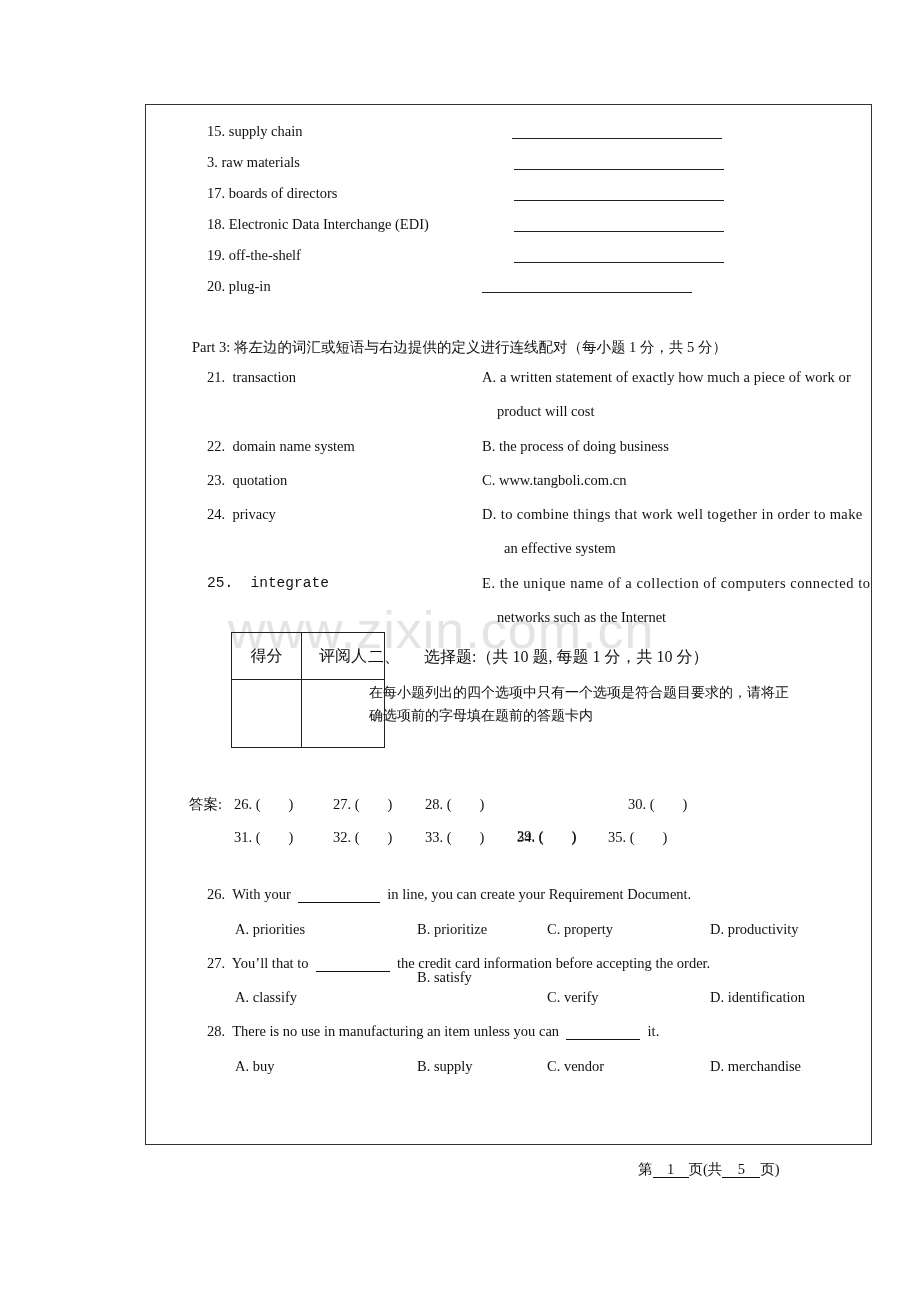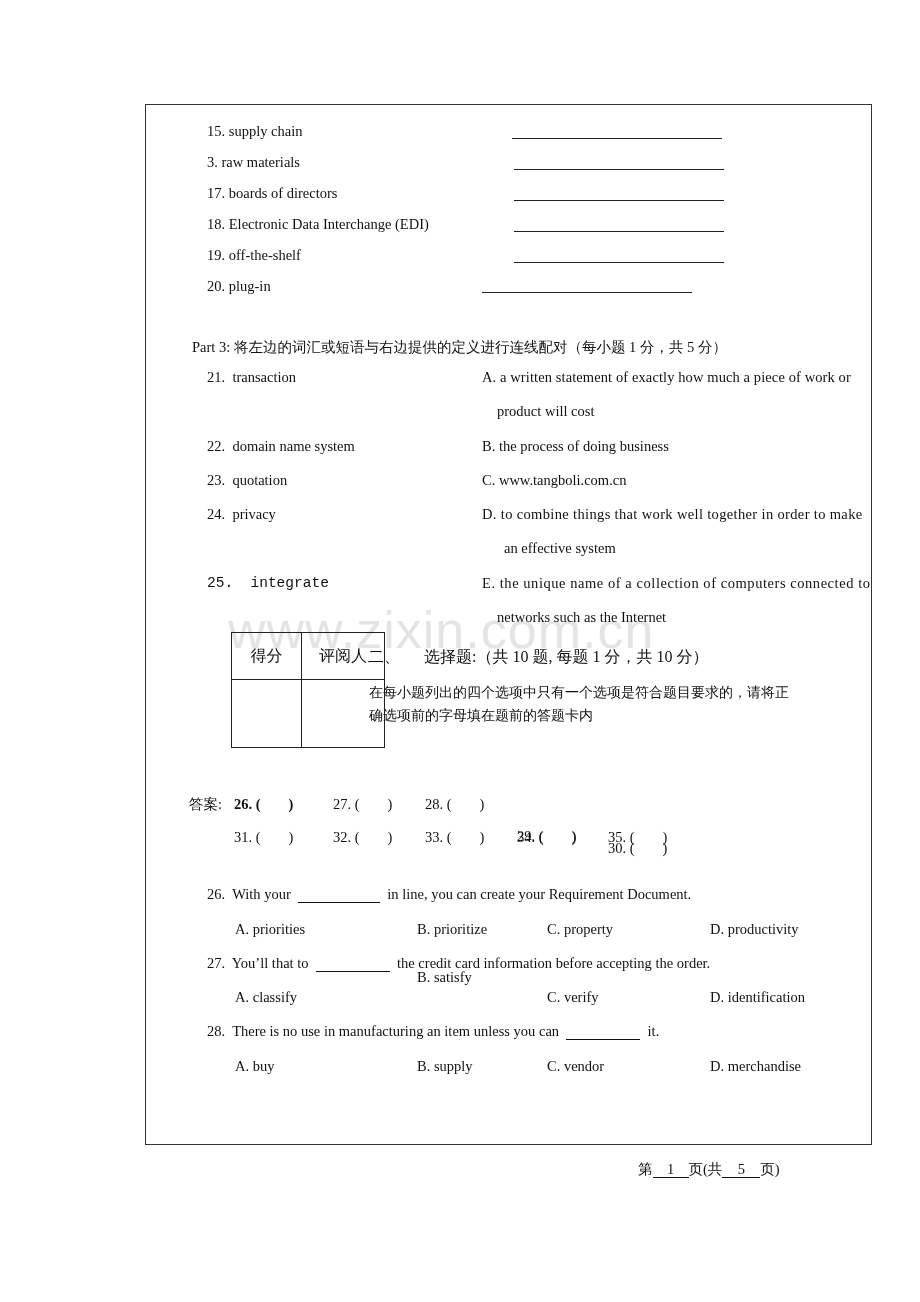--- a/index.html
+++ b/index.html
@@ -96,25 +96,25 @@
   </tbody>
     </table>
 
   <div class="abs" style="left:368px;top:648px;font-size:16px;">二、</div>
   <div class="abs" style="left:424px;top:648px;font-size:16px;">选择题:（共 10 题, 每题 1 分，共 10 分）</div>
   <div class="abs cjk-sans" style="left:369px;top:683px;">在每小题列出的四个选项中只有一个选项是符合题目要求的，请将正</div>
   <div class="abs cjk-sans" style="left:369px;top:706px;">确选项前的字母填在题前的答题卡内</div>
 
   <div class="abs" style="left:189px;top:795px;">答案:</div>
 
-  <div class="abs" style="left:234px;top:795px;font-weight:bold;"><span>26. (</span><span style="display:inline-block;width:28px;"></span><span>)</span></div>
+  <div class="abs" style="left:234px;top:795px;"><span>26. (</span><span style="display:inline-block;width:28px;"></span><span>)</span></div>
   <div class="abs" style="left:333px;top:795px;"><span>27. (</span><span style="display:inline-block;width:28px;"></span><span>)</span></div>
   <div class="abs" style="left:425px;top:795px;"><span>28. (</span><span style="display:inline-block;width:28px;"></span><span>)</span></div>
   <div class="abs" style="left:517px;top:795px;margin-top:32px;"><span>29. (</span><span style="display:inline-block;width:28px;"></span><span>)</span></div>
-  <div class="abs" style="left:608px;top:795px;margin-top:44px;"><span>30. (</span><span style="display:inline-block;width:28px;"></span><span>)</span></div>
+  <div class="abs" style="left:628px;top:795px;"><span>30. (</span><span style="display:inline-block;width:28px;"></span><span>)</span></div>
 
   <div class="abs" style="left:234px;top:828px;"><span>31. (</span><span style="display:inline-block;width:28px;"></span><span>)</span></div>
   <div class="abs" style="left:333px;top:828px;"><span>32. (</span><span style="display:inline-block;width:28px;"></span><span>)</span></div>
   <div class="abs" style="left:425px;top:828px;"><span>33. (</span><span style="display:inline-block;width:28px;"></span><span>)</span></div>
   <div class="abs" style="left:517px;top:828px;"><span>34. (</span><span style="display:inline-block;width:28px;"></span><span>)</span></div>
   <div class="abs" style="left:608px;top:828px;"><span>35. (</span><span style="display:inline-block;width:28px;"></span><span>)</span></div>
 
   <div class="abs" style="left:207px;top:885px;">
     <span>26.</span>&nbsp; <span>With your</span>&nbsp;
     <span class="u" style="width:82px;">&nbsp;</span>&nbsp;

